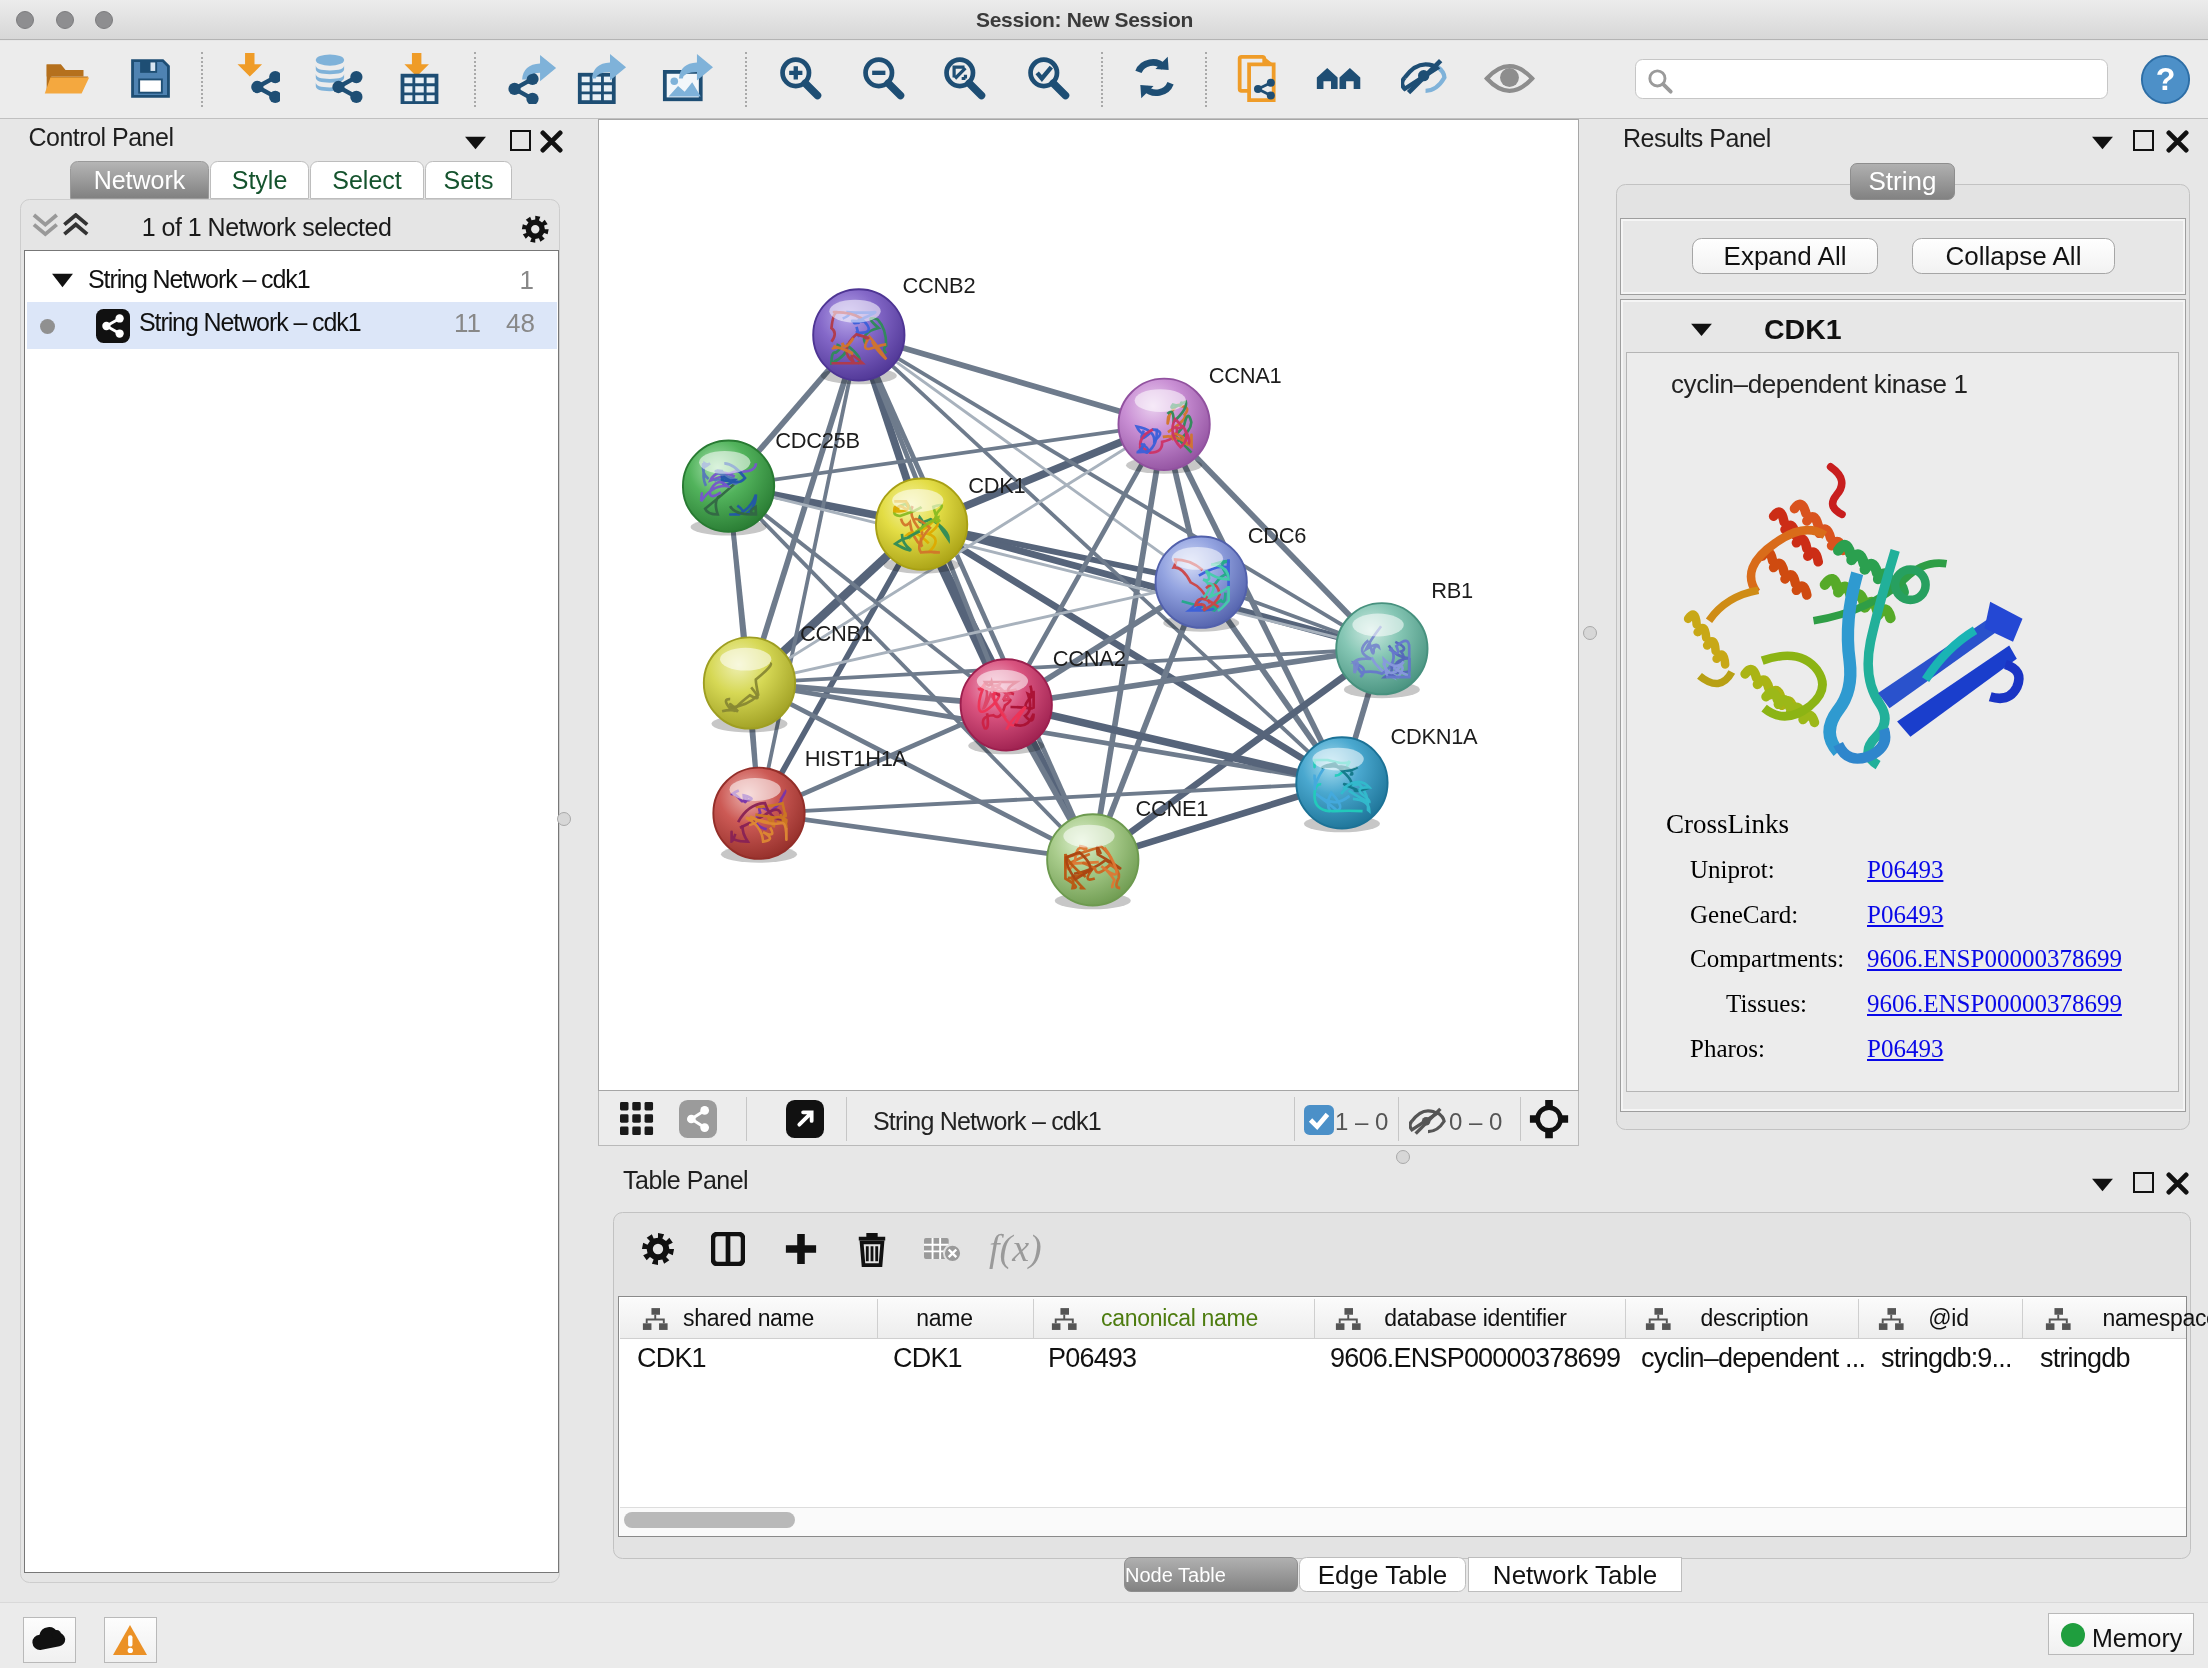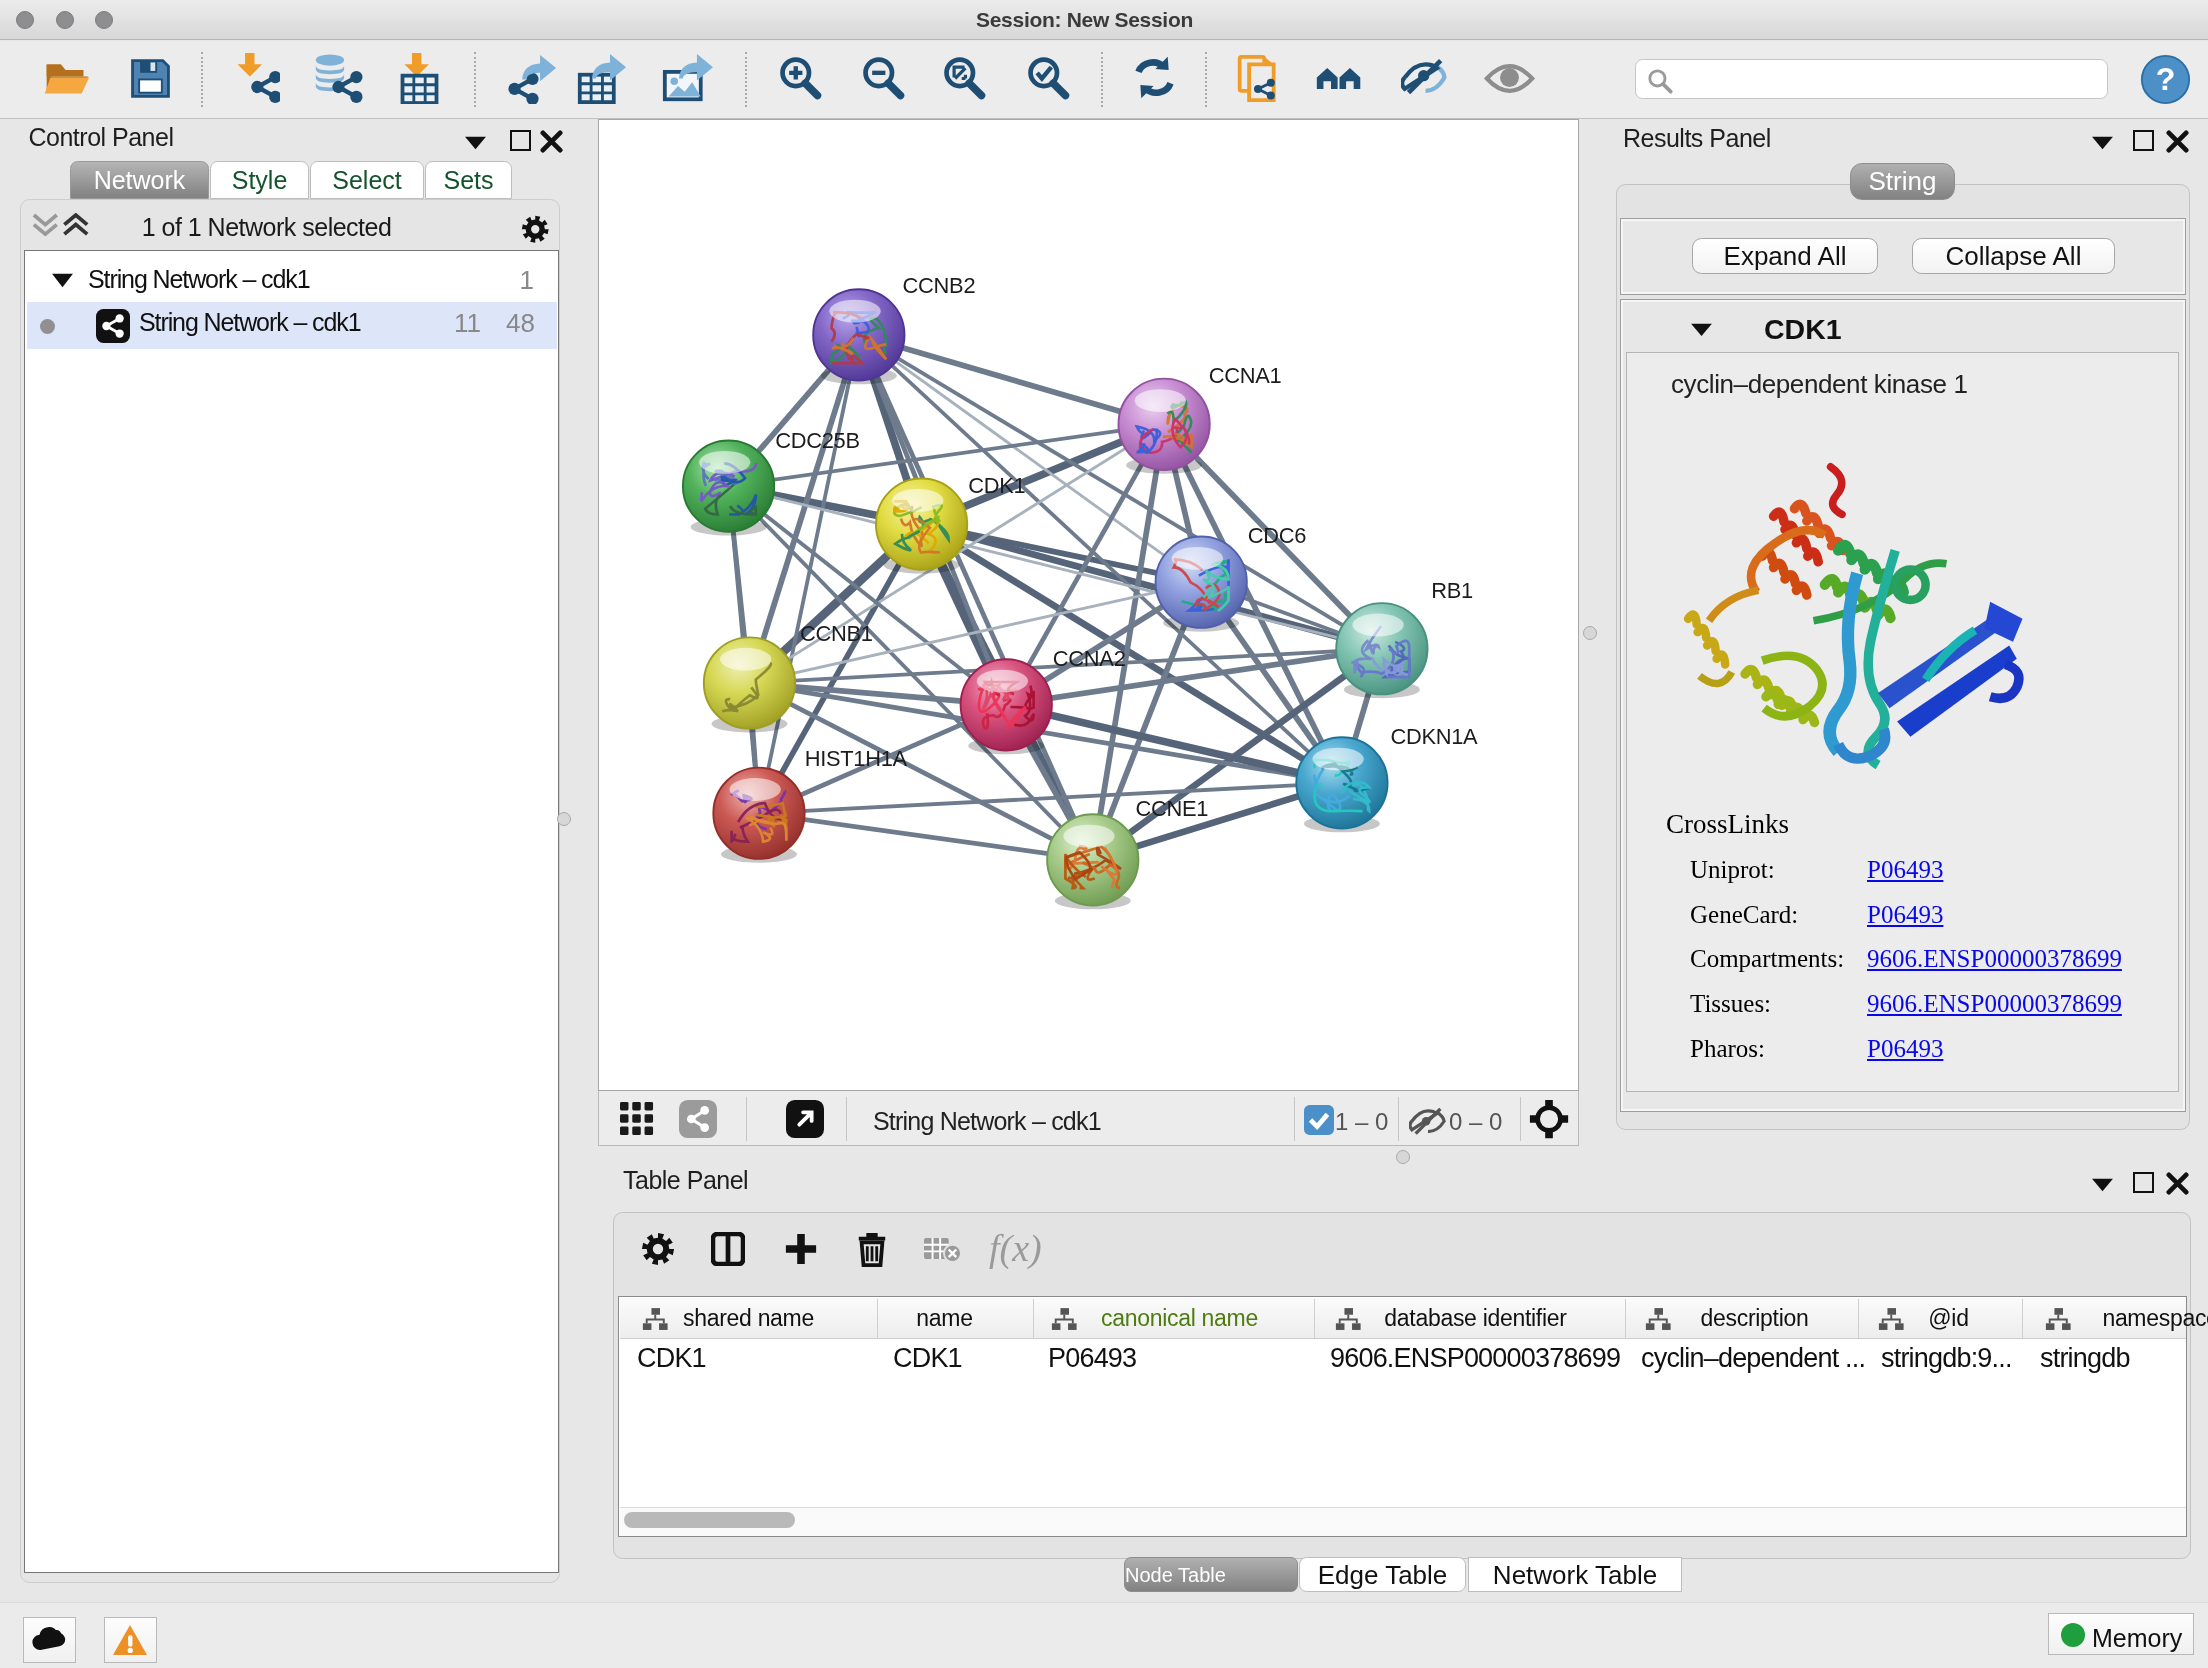--- a/index.html
+++ b/index.html
@@ -550,21 +550,21 @@
 <div class="abs" style="left:1396px;top:1150px;width:14.3px;height:14.3px;border-radius:50%;background:#d7d7d7;border:1px solid #a9a9a9"></div>
 <div class="abs panel-title" style="left:1623px;top:124px">Results Panel</div>
 <svg class="abs" style="left:2090px;top:133px" width="25" height="19" viewBox="0 0 26 20">
     <path d="M2,4 h22 l-11,13 z" fill="#111"></path>
   </svg>
 <div class="abs minbtn" style="left:2133px;top:130px"></div>
 <svg class="abs" style="left:2166px;top:130px" width="23" height="23" viewBox="0 0 24 24">
     <path d="M3,3 L21,21 M21,3 L3,21" stroke="#111" stroke-width="5" stroke-linecap="round"></path>
   </svg>
 <div class="abs" style="left:1616px;top:184px;width:574px;height:946px;background:#e3e3e3;border:1px solid #c2c2c2;border-radius:9.5px"></div>
-<div class="abs" style="left:1850px;top:163px;width:105px;height:37px;background:linear-gradient(#b0b0b0,#828282);border:1px solid #8e8e8e;border-radius:12px;color:#fff;font-size:26px;text-align:center;line-height:35px;z-index:5">String</div>
+<div class="abs" style="left:1850px;top:163px;width:105px;height:37px;background:linear-gradient(#b0b0b0,#828282);border:1px solid #8e8e8e;border-radius:7px;color:#fff;font-size:26px;text-align:center;line-height:35px;z-index:5">String</div>
 <div class="abs" style="left:1620px;top:218px;width:566px;height:77px;background:#e7e7e7;border:1.9px solid #9e9e9e;box-shadow:inset 0 0 0 1.9px #f5f5f5"></div>
 <div class="btn" style="left:1692px;top:238px;width:186px;height:36px;line-height:34px">Expand All</div>
 <div class="btn" style="left:1912px;top:238px;width:203px;height:36px;line-height:34px">Collapse All</div>
 <div class="abs" style="left:1620px;top:299px;width:566px;height:813px;background:#e7e7e7;border:1.9px solid #9e9e9e;box-shadow:inset 0 0 0 1.9px #f5f5f5"></div>
 <svg class="abs" style="left:1690px;top:321px" width="23" height="17" viewBox="0 0 24 18">
     <path d="M1,3 h22 l-11,13 z" fill="#111"></path>
   </svg>
 <div class="abs" style="left:1764px;top:313px;font-size:28.5px;font-weight:bold;color:#111">CDK1</div>
 <div class="abs" style="left:1626px;top:352px;width:553px;height:740px;background:#ececec;border:1px solid #b5b5b5"></div>
 <div class="abs" style="left:1671px;top:369px;font-size:26px;color:#222;letter-spacing:-0.4px">cyclin–dependent kinase 1</div>
@@ -595,21 +595,21 @@
       <path d="M268,232 q22,-34 52,-52" fill="none" stroke="#1ab4b4" stroke-width="9"></path>
     </svg>
   </div>
 <div class="abs" style="left:1666px;top:809px;font-size:27px;font-weight:normal;font-family:'Liberation Serif',serif;color:#000">CrossLinks</div>
 <div class="abs" style="left:1690px;top:856px;font-size:25px;font-family:'Liberation Serif',serif;color:#000">Uniprot:</div>
 <div class="abs" style="left:1867px;top:856px;font-size:25px;font-family:'Liberation Serif',serif;white-space:nowrap"><a class="lnk">P06493</a></div>
 <div class="abs" style="left:1690px;top:901px;font-size:25px;font-family:'Liberation Serif',serif;color:#000">GeneCard:</div>
 <div class="abs" style="left:1867px;top:901px;font-size:25px;font-family:'Liberation Serif',serif;white-space:nowrap"><a class="lnk">P06493</a></div>
 <div class="abs" style="left:1690px;top:945px;font-size:25px;font-family:'Liberation Serif',serif;color:#000">Compartments:</div>
 <div class="abs" style="left:1867px;top:945px;font-size:25px;font-family:'Liberation Serif',serif;white-space:nowrap"><a class="lnk">9606.ENSP00000378699</a></div>
-<div class="abs" style="left:1690px;top:990px;font-size:25px;font-family:'Liberation Serif',serif;color:#000">Tissues:</div>
+<div class="abs" style="left:1726px;top:990px;font-size:25px;font-family:'Liberation Serif',serif;color:#000">Tissues:</div>
 <div class="abs" style="left:1867px;top:990px;font-size:25px;font-family:'Liberation Serif',serif;white-space:nowrap"><a class="lnk">9606.ENSP00000378699</a></div>
 <div class="abs" style="left:1690px;top:1035px;font-size:25px;font-family:'Liberation Serif',serif;color:#000">Pharos:</div>
 <div class="abs" style="left:1867px;top:1035px;font-size:25px;font-family:'Liberation Serif',serif;white-space:nowrap"><a class="lnk">P06493</a></div>
 <div class="abs panel-title" style="left:623px;top:1166px">Table Panel</div>
 <svg class="abs" style="left:2090px;top:1175px" width="25" height="19" viewBox="0 0 26 20">
     <path d="M2,4 h22 l-11,13 z" fill="#111"></path>
   </svg>
 <div class="abs minbtn" style="left:2133px;top:1172px"></div>
 <svg class="abs" style="left:2166px;top:1172px" width="23" height="23" viewBox="0 0 24 24">
     <path d="M3,3 L21,21 M21,3 L3,21" stroke="#111" stroke-width="5" stroke-linecap="round"></path>

